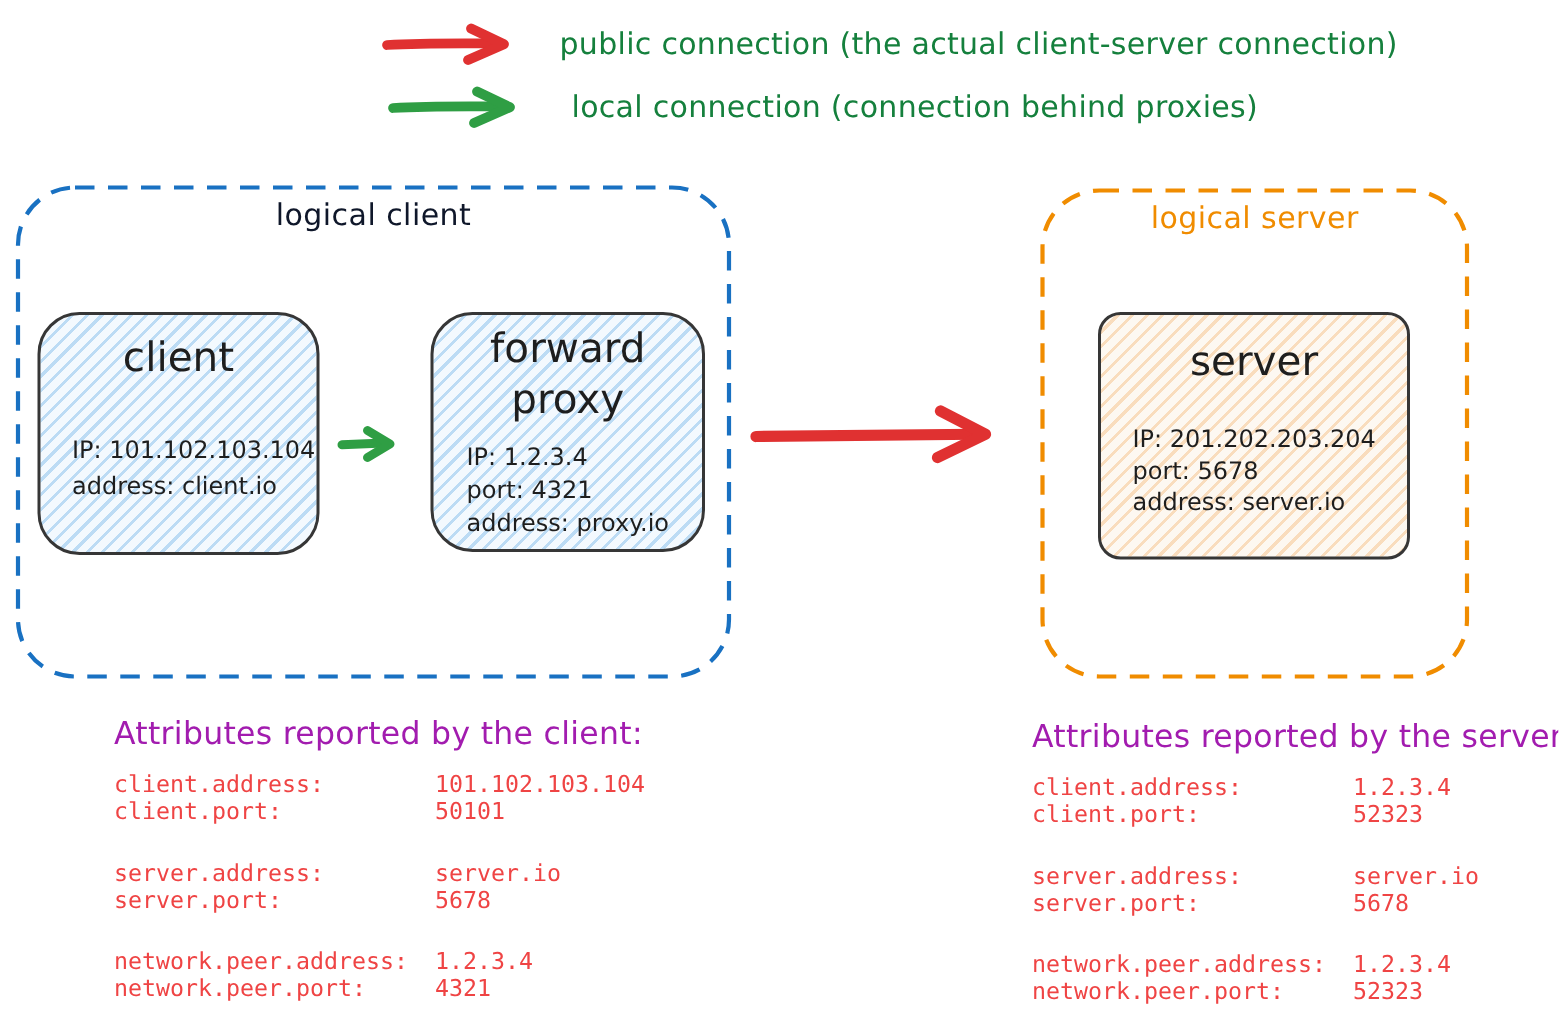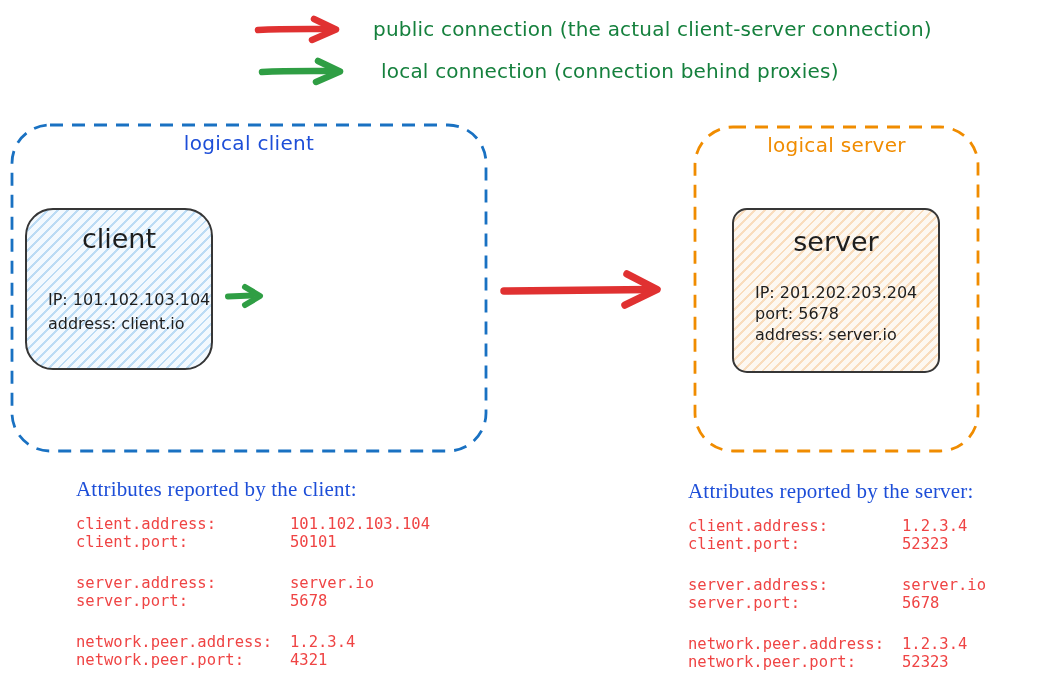--- a/index.html
+++ b/index.html
@@ -33,21 +33,21 @@
   
   .logical-box { position: absolute; }
   .logical-box svg.frame { position: absolute; left: 0; top: 0; }
   .logical-label {
     position: absolute;
     top: 8px; left: 0; right: 0;
     text-align: center;
     font-size: 20px;
     letter-spacing: 0.3px;
   }
-  .logical-label.blue   { color: #1d4ed8; }
+  .logical-label.blue   { color: #0f172a; }
   .logical-label.orange { color: #f08c00; }
 
   
   .node {
     position: absolute;
     border: 2.2px solid #363636;
     border-radius: 28px;
   }
   .node.hatch-blue {
     background-color: #f3f9fe;
@@ -82,23 +82,22 @@
   .proxy-node   .node-title { top: 6px; }
   .proxy-node   .node-body  { left: 22px; top: 84px; line-height: 22px; }
   .server-node  .node-title { top: 15px; }
   .server-node  .node-body  { left: 21px; top: 72px; line-height: 21px; }
 
   
   .attrs { position: absolute; }
   .attrs-title {
     font-size: 21px;
     letter-spacing: 0.2px;
-    color: #1d4ed8;
-    white-space: nowrap;
-    font-family: Liberation Serif, serif;
+    color: #a21caf;
+    white-space: nowrap;
   }
   .attr-rows { margin-top: 13px; }
   .attr-row {
     font-family: "DejaVu Sans Mono", monospace;
     font-size: 15.5px;
     line-height: 18px;
     white-space: nowrap;
     color: #ef4444;
   }
   .attr-row.gap { margin-top: 23px; }
@@ -133,20 +132,28 @@
         <div>IP: 101.102.103.104</div>
         <div>address: client.io</div>
       </div>
     </div>
 
     <svg class="abs arrow-svg arrow-green" style="left:214px; top:160px;" width="48" height="26" viewBox="0 0 48 26">
       <path d="M4,13.5 L28,12.5" stroke-width="6"></path>
       <path d="M21,4 L36,13 L21,22" stroke-width="6"></path>
     </svg>
 
+    <div class="node hatch-blue proxy-node" style="left:277px; top:85px; width:183px; height:160px;">
+      <div class="node-title wrap">forward proxy</div>
+      <div class="node-body">
+        <div>IP: 1.2.3.4</div>
+        <div>port: 4321</div>
+        <div>address: proxy.io</div>
+      </div>
+    </div>
   </div>
 
   <svg class="abs arrow-svg arrow-red" style="left:498px; top:268px;" width="186" height="44" viewBox="0 0 186 44">
     <path d="M6,23 L152,21.5" stroke-width="7.5"></path>
     <path d="M129,6 L159,21.5 L127,37" stroke-width="7.5"></path>
   </svg>
 
   <div class="logical-box" style="left:693px; top:125px; width:287px; height:328px;">
     <svg class="frame" width="287" height="328" viewBox="0 0 287 328">
       <rect x="2" y="2" width="283" height="324" rx="38" fill="none" stroke="#f08c00" stroke-width="2.8" stroke-dasharray="13 9"></rect>

